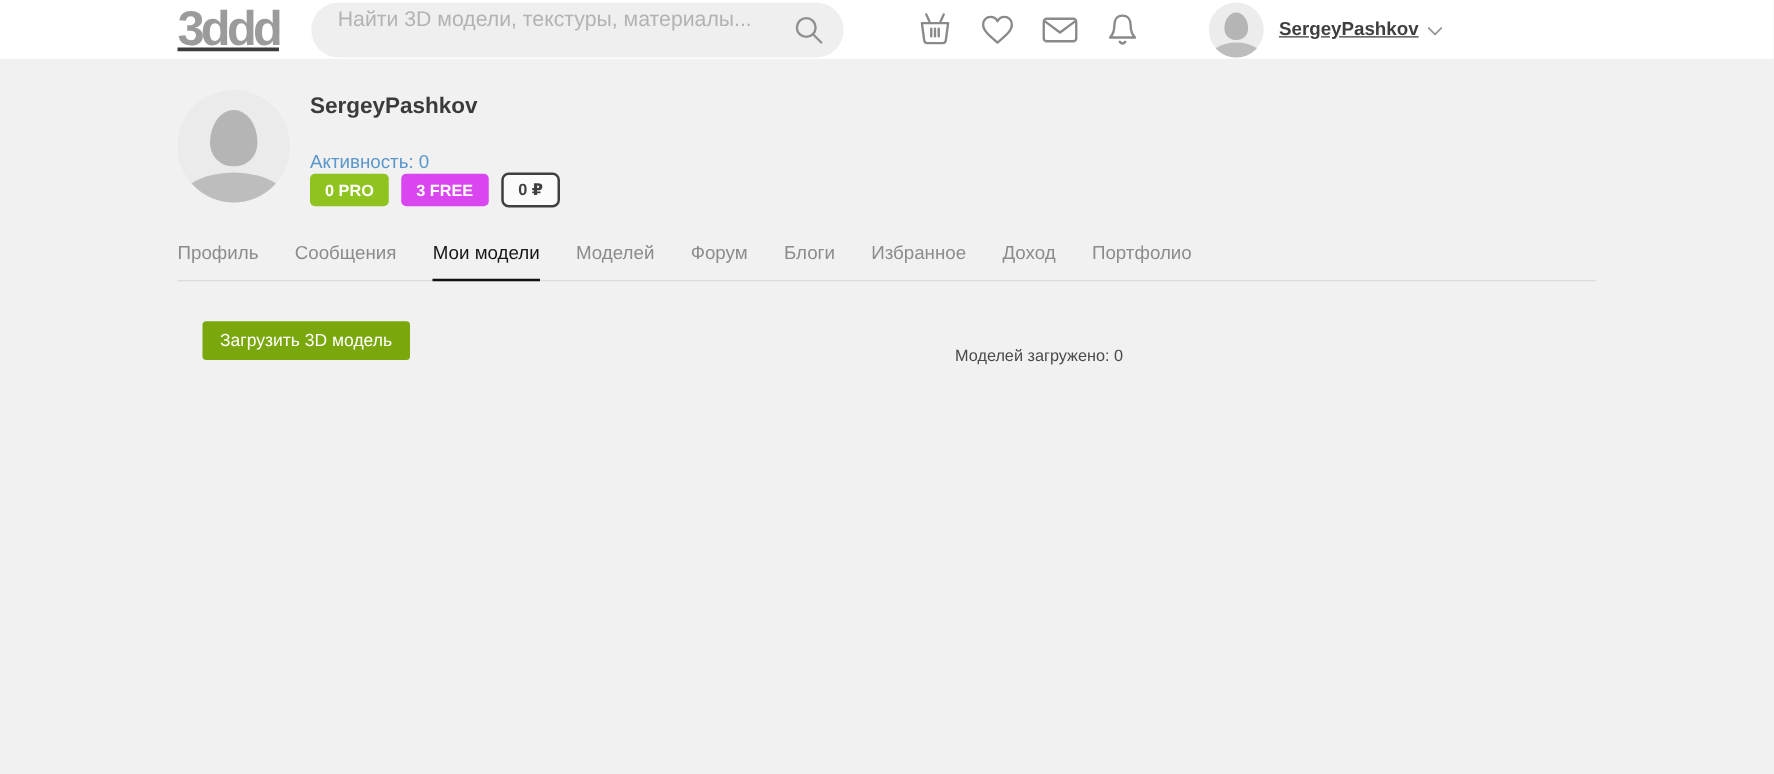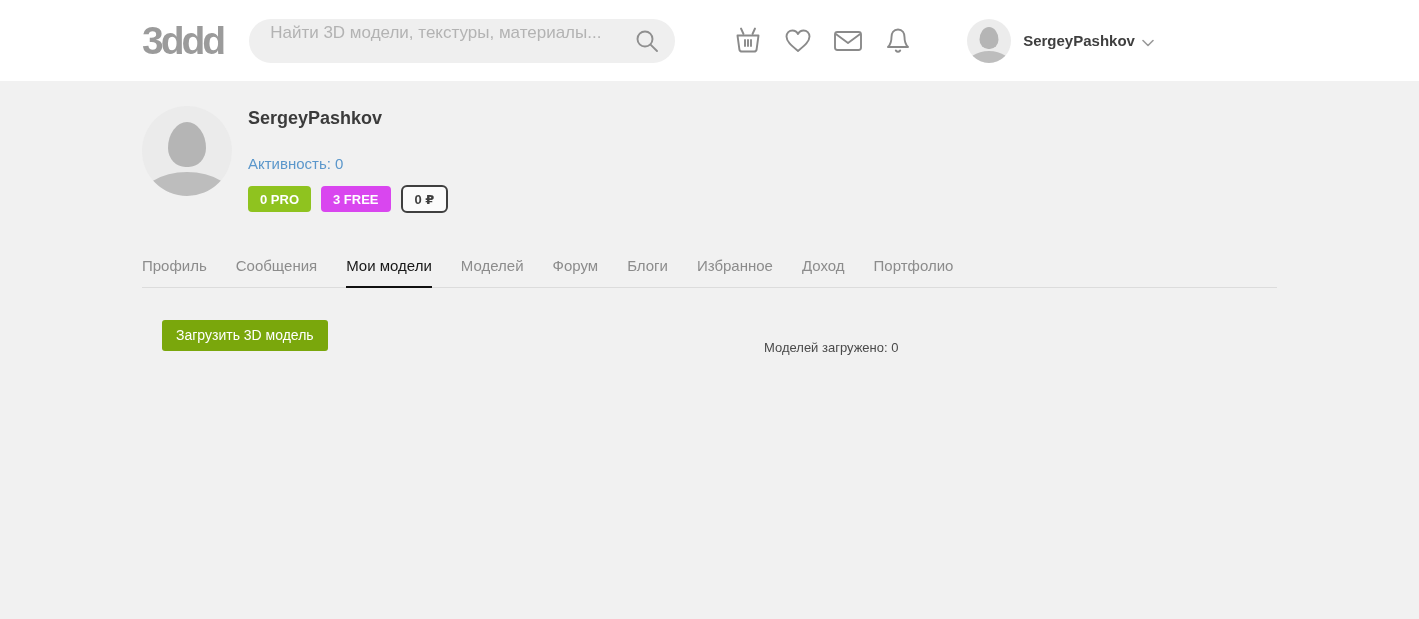--- a/index.html
+++ b/index.html
@@ -6,25 +6,26 @@
   html, body { width: 1419px; height: 619px; }
   body {
     font-family: "Liberation Sans", "DejaVu Sans", sans-serif;
     background: #f1f1f1;
     overflow: hidden;
     color: #3c3c3c;
   }
 
   
   .header {
-    height: 81px;
+    height: 47px;
     background: #ffffff;
     display: flex;
     align-items: center;
     padding-left: 142px;
+    text-decoration: underline;
   }
   .logo {
     font-weight: bold;
     font-size: 39px;
     letter-spacing: -3px;
     color: #9b9b9b;
     line-height: 1;
     cursor: pointer;
     user-select: none;
   }
@@ -122,21 +123,21 @@
     font-size: 18px;
     font-weight: bold;
     color: #3b3b3b;
   }
   .profile-activity {
     margin-top: 26px;
     font-size: 15px;
     color: #5b97cb;
     cursor: pointer;
   }
-  .badges { display: flex; gap: 10px; margin-top: 13px; align-items: center; justify-content: flex-end; }
+  .badges { display: flex; gap: 10px; margin-top: 0; align-items: center; justify-content: flex-end; }
   .badge {
     height: 26px;
     display: inline-flex;
     align-items: center;
     padding: 0 12px;
     border-radius: 4px;
     font-size: 13px;
     font-weight: bold;
     color: #ffffff;
   }
@@ -145,21 +146,21 @@
   .badge-balance {
     background: #fbfbfb;
     border: 2px solid #3f3f3f;
     color: #3f3f3f;
     border-radius: 6px;
     height: 28px;
   }
 
   
   .tabs {
-    margin-top: 44px;
+    margin-top: 28px;
     border-bottom: 1px solid #dcdcdc;
     display: flex;
   }
   .tab {
     font-size: 15px;
     color: #8c8c8c;
     text-decoration: none;
     padding-bottom: 12px;
     margin-right: 29px;
     border-bottom: 2px solid transparent;

